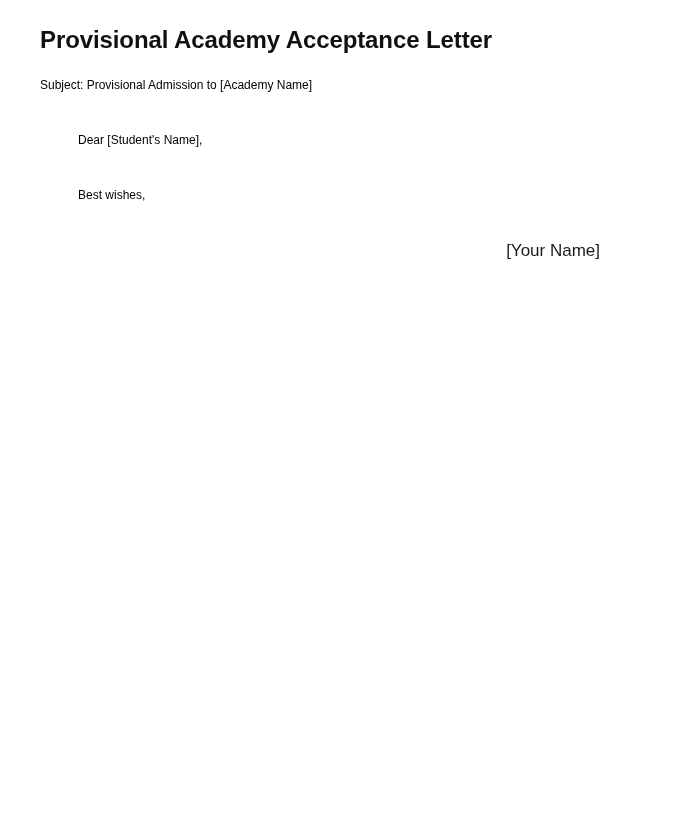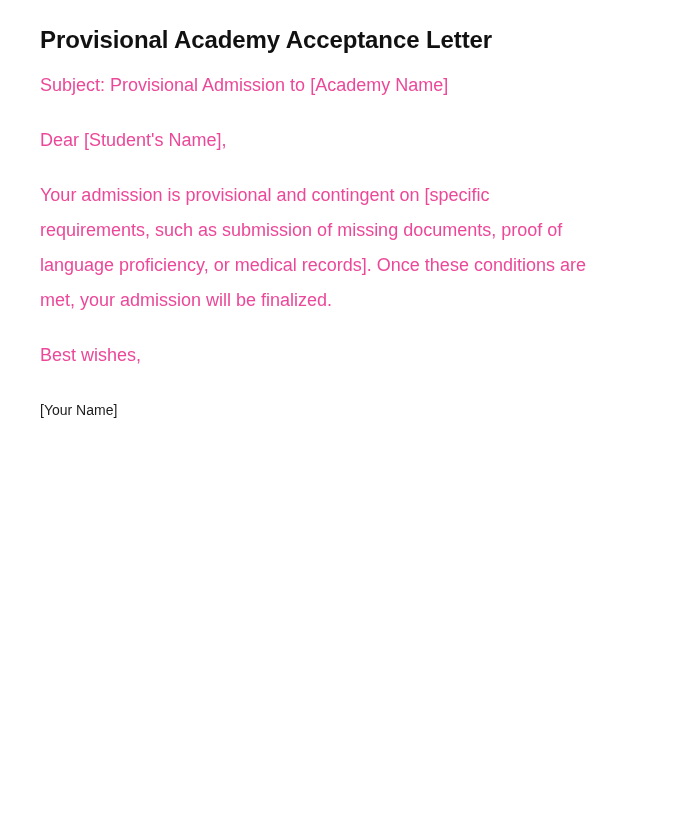--- a/index.html
+++ b/index.html
@@ -34,59 +34,60 @@
   }
 
   .letter-body {
     margin: 0;
     padding: 0;
   }
 
   .para {
     margin: 0;
     padding: 0;
-    font-size: 18px;
+    font-size: 12px;
     line-height: 35px;
     font-weight: normal;
-    color: #ec4899;
+    color: #000000;
     max-width: 597px;
   }
 
   .para.subject {
     margin-top: 12px;
   }
 
   .para.spaced {
     margin-top: 20px;
+    margin-left: 38px;
   }
 
   .sign-line {
     margin: 0;
     padding: 0;
-    font-size: 14px;
+    font-size: 17px;
     line-height: 35px;
     color: #1c1c1c;
     margin-top: 20px;
+    text-align: right;
   }
 </style>
 </head>
 <body>
 
 <article class="letter">
 
   <h1 class="letter-title">Provisional Academy Acceptance Letter</h1>
 
   <section class="letter-body">
 
     <p class="para subject">Subject: Provisional Admission to [Academy Name]</p>
 
     <p class="para spaced">Dear [Student's Name],</p>
 
 
-    <p class="para spaced">Your admission is provisional and contingent on [specific requirements, such as submission of missing documents, proof of language proficiency, or medical records]. Once these conditions are met, your admission will be finalized.</p>
 
 
     <p class="para spaced">Best wishes,</p>
 
   </section>
 
   <section class="letter-signature">
 
     <p class="sign-line">[Your Name]</p>
 

